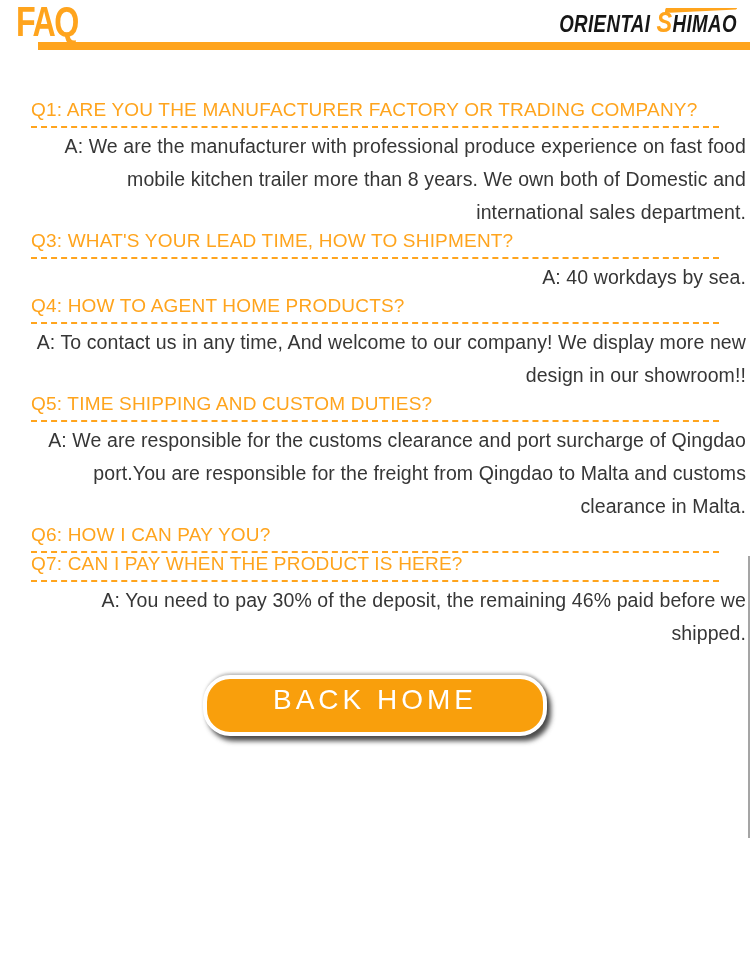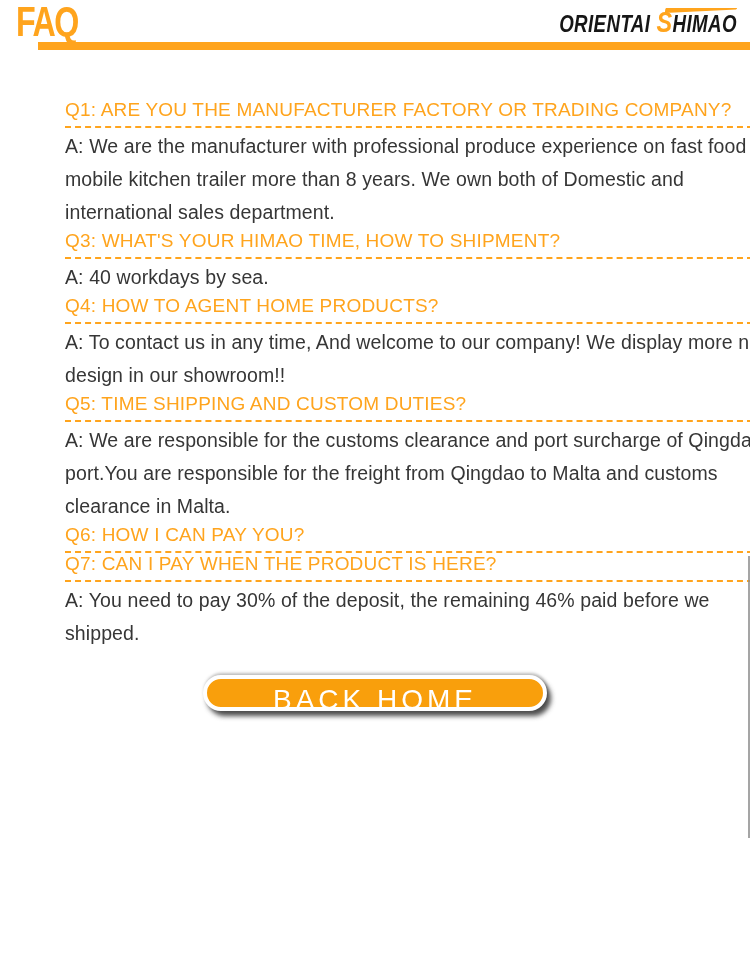--- a/index.html
+++ b/index.html
@@ -44,44 +44,45 @@
     background:var(--accent-orange,#FFA41D);
     clip-path:polygon(0 0,100% 0,100% 30%,2% 100%);
     transform:skewX(-28deg);
   }
   .header-bar{
     position:absolute;left:38px;right:0;top:42px;height:8px;
     background:var(--accent-orange,#FFA41D);
   }
 
   
-  .content{padding:55px 4px 0 23px;margin-left:42px;}
+  .content{padding:55px 4px 0 31px;}
   .question{
     margin:0;
     font-size:19px;font-weight:400;line-height:21px;
     color:var(--accent-orange,#FFA41D);
     padding-bottom:6px;
     border-bottom:2px dashed var(--accent-orange,#FFA41D);
     width:688px;
     white-space:pre;
     letter-spacing:0.2px;
   }
   .answer{
     margin:1.5px 0;
     font-size:19.5px;line-height:33px;
     color:var(--answer-text,#363636);
     white-space:pre;
     letter-spacing:0.1px;
+    text-align:right;
   }
 
   
   .footer{margin-top:25px;text-align:center;}
   .back-home{
     display:inline-block;
-    width:344px;height:36px;line-height:41px;
+    width:344px;height:61px;line-height:41px;
     background:var(--button-orange,#F99F0C);
     border:4px solid #ffffff;
     border-radius:27px;
     color:#ffffff;
     font-size:28px;letter-spacing:4px;
     text-decoration:none;
     text-align:center;
     box-shadow:4px 5px 5px rgba(45,45,45,0.85), 1px -2px 3px rgba(110,110,110,0.45);
   }
 
@@ -105,21 +106,21 @@
 
     <section class="faq-item">
       <h2 class="question">Q1: ARE YOU THE MANUFACTURER FACTORY OR TRADING COMPANY?</h2>
       <p class="answer">A: We are the manufacturer with professional produce experience on fast food
 mobile kitchen trailer more than 8 years. We own both of Domestic and
 international sales department.</p>
     </section>
 
 
     <section class="faq-item">
-      <h2 class="question">Q3: WHAT'S YOUR HIMAO TIME, HOW TO SHIPMENT?</h2>
+      <h2 class="question">Q3: WHAT'S YOUR LEAD TIME, HOW TO SHIPMENT?</h2>
       <p class="answer">A: 40 workdays by sea.</p>
     </section>
 
     <section class="faq-item">
       <h2 class="question">Q4: HOW TO AGENT HOME PRODUCTS?</h2>
       <p class="answer">A: To contact us in any time, And welcome to our company! We display more new
 design in our showroom!!</p>
     </section>
 
     <section class="faq-item">

